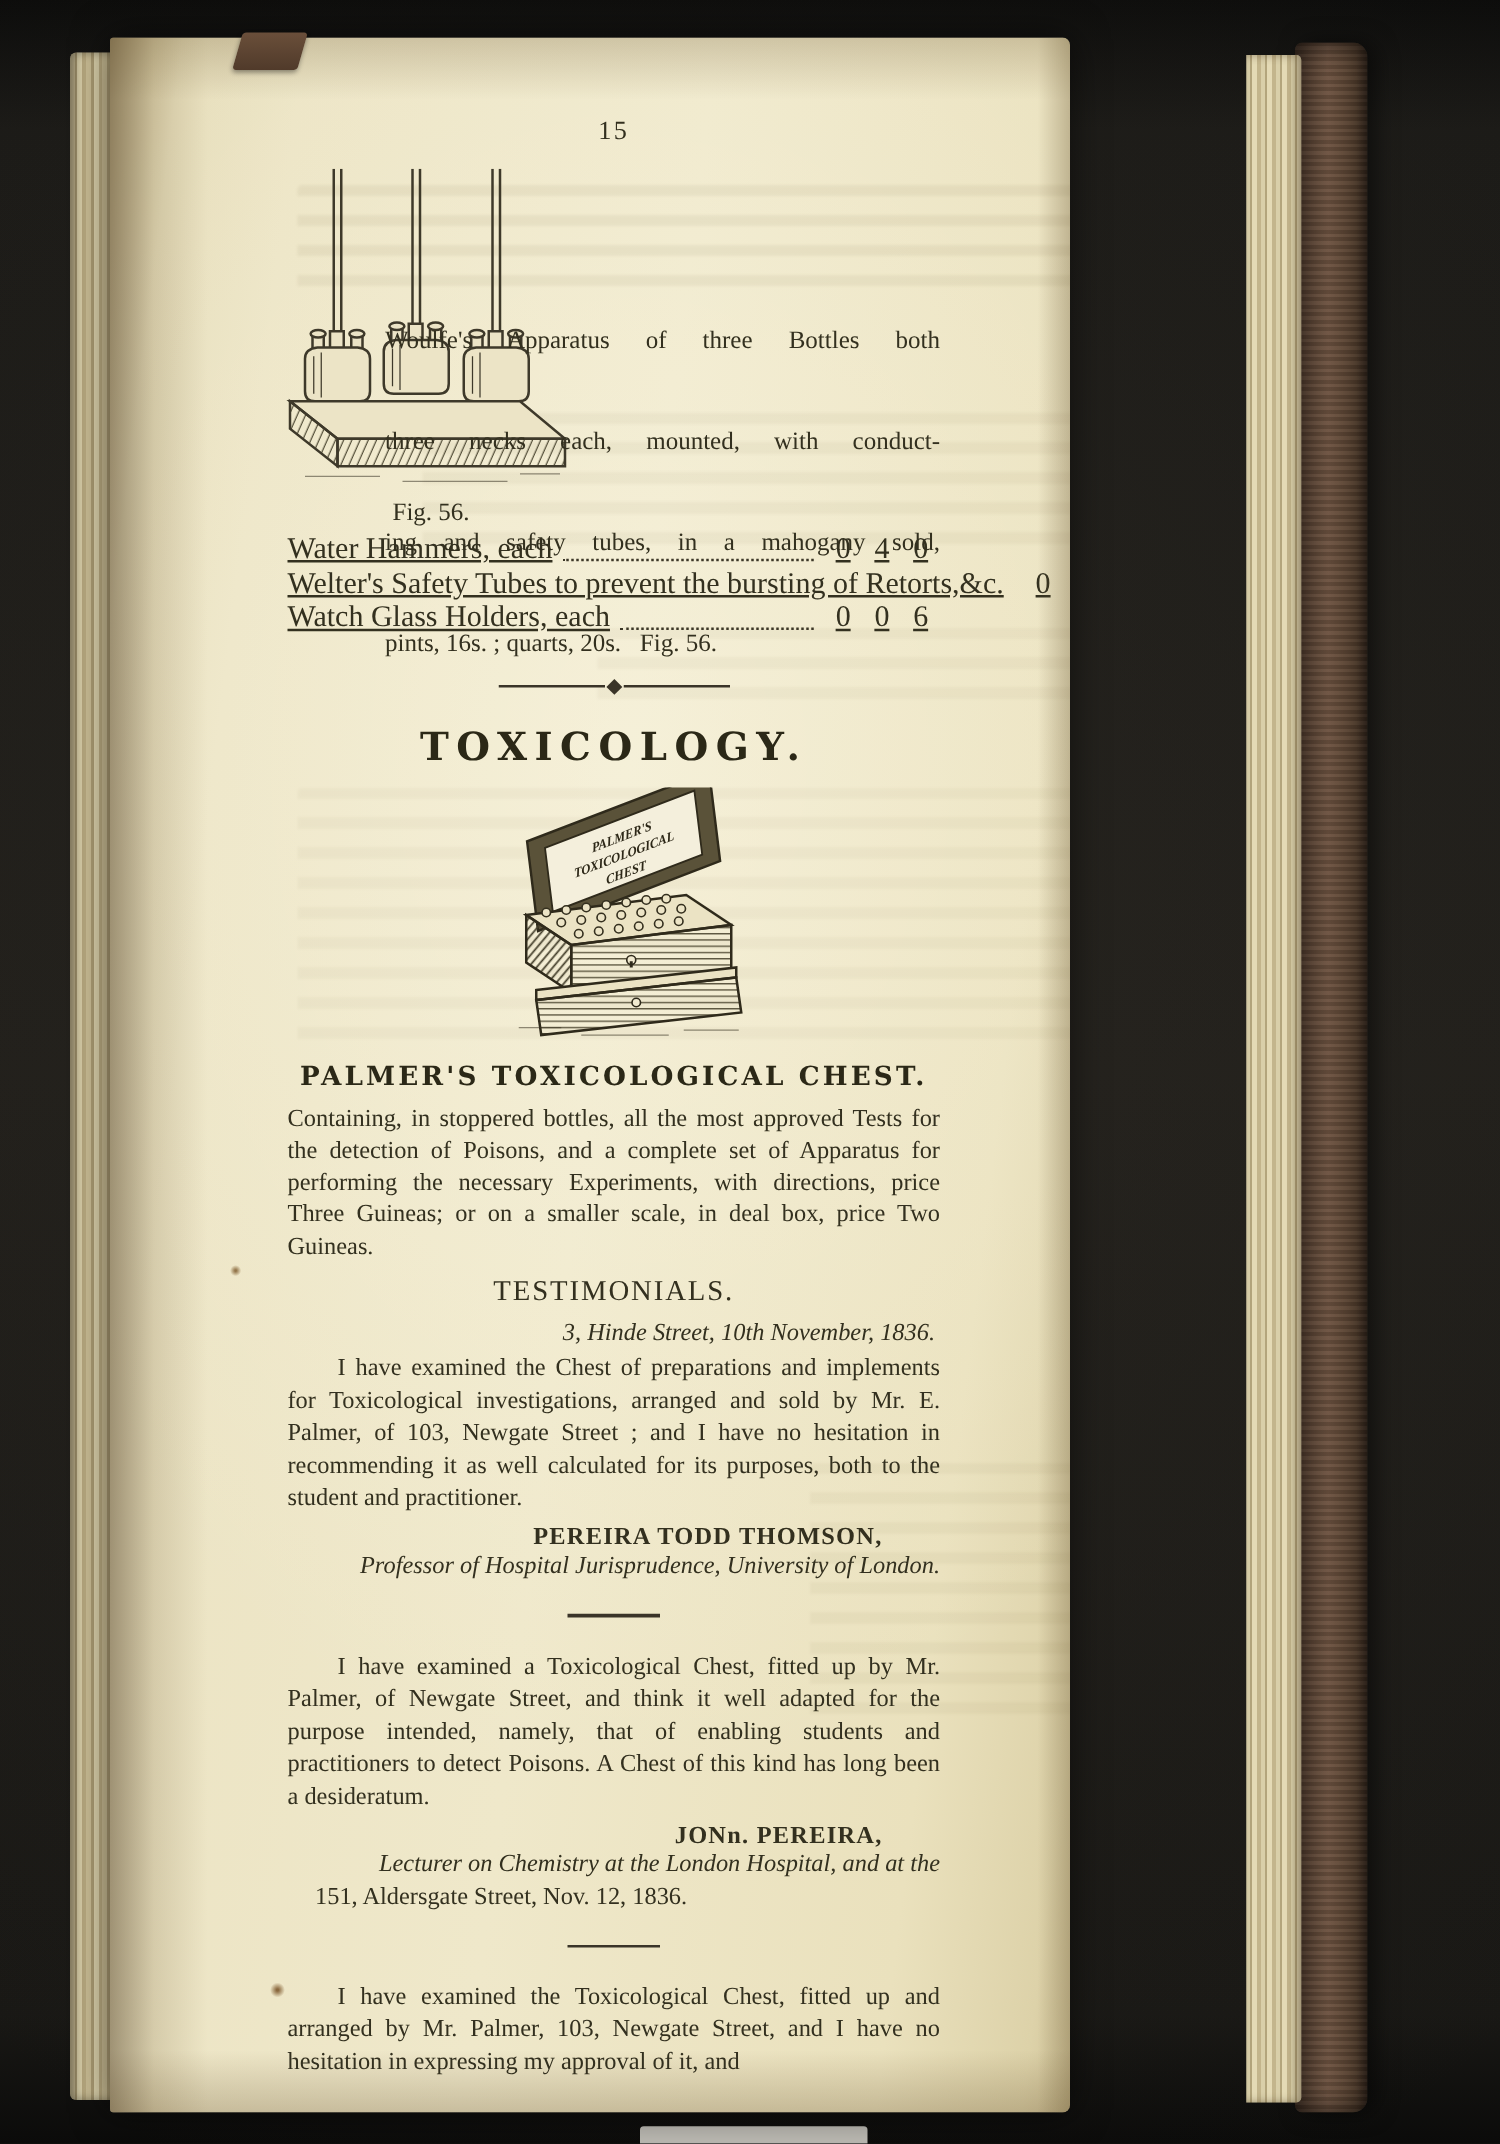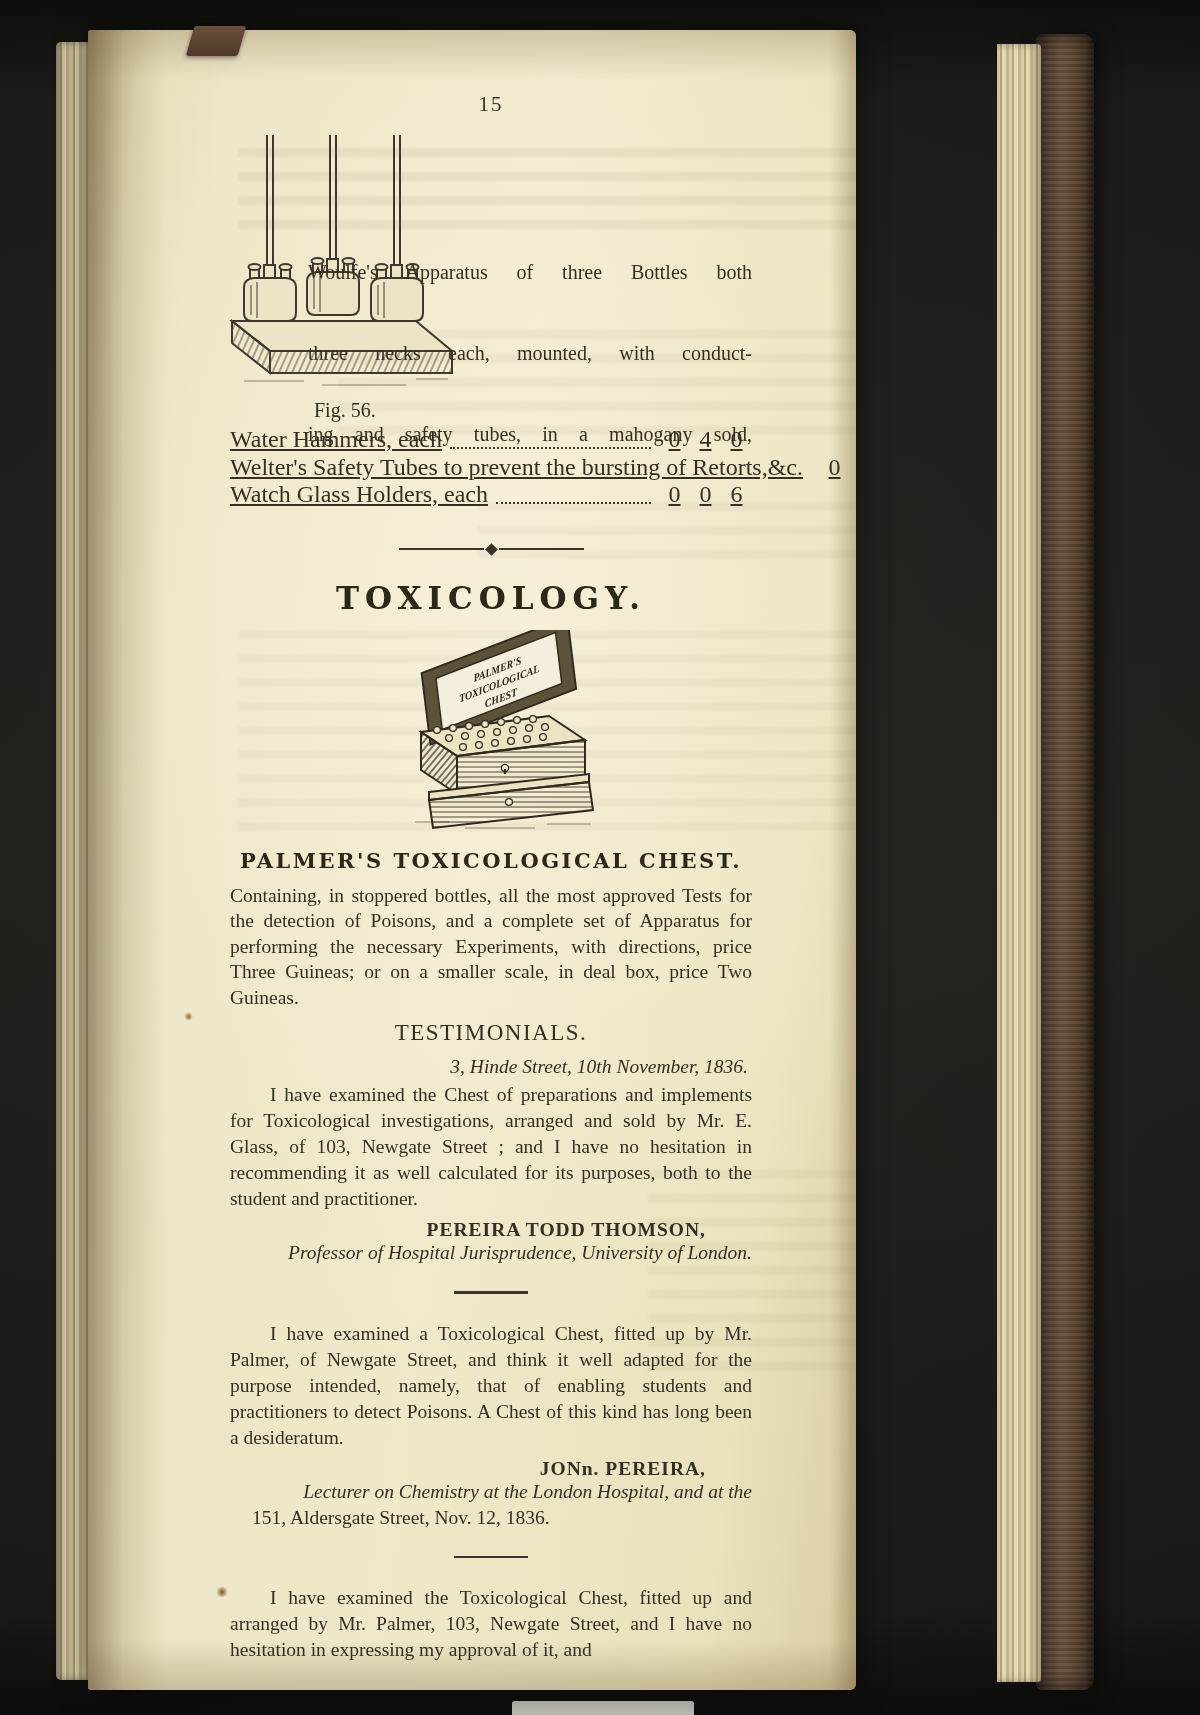--- a/index.html
+++ b/index.html
@@ -200,20 +200,21 @@
           </g>
           <g stroke="#3e392a" stroke-width="1" opacity=".55">
             <path d="M18,246 h60 M96,250 h84 M190,244 h32"></path>
           </g>
         </svg>
 
         <div class="woulfe-text">
           <div class="ln">Woulfe's Apparatus of three Bottles both</div>
           <div class="ln">three necks each, mounted, with conduct-</div>
           <div class="ln">ing and safety tubes, in a mahogany sold,</div>
+          <div class="ln last">pints, 16s. ; quarts, 20s.   Fig. 56.</div>
         </div>
       </div>
 
       <div class="fig-caption">Fig. 56.</div>
 
       <div class="price-list">
         <div class="price-row">
           <span class="item">Water Hammers, each</span>
           <span class="leader dotted"></span>
           <span class="col">0</span>
@@ -306,21 +307,21 @@
         </g>
       </svg>
 
       <div class="chest-subheading">PALMER'S TOXICOLOGICAL CHEST.</div>
 
       <div class="chest-desc">Containing, in stoppered bottles, all the most approved Tests for the detection of Poisons, and a complete set of Apparatus for performing the necessary Experiments, with directions, price Three Guineas; or on a smaller scale, in deal box, price Two Guineas.</div>
 
       <div class="testimonials-heading">TESTIMONIALS.</div>
 
       <div class="dateline-right">3, Hinde Street, 10th November, 1836.</div>
-      <div class="t-body">I have examined the Chest of preparations and implements for Toxicological investigations, arranged and sold by Mr. E. Glass, of 103, Newgate Street ; and I have no hesitation in recommending it as well calculated for its purposes, both to the student and practitioner.</div>
+      <div class="t-body">I have examined the Chest of preparations and implements for Toxicological investigations, arranged and sold by Mr. E. Palmer, of 103, Newgate Street ; and I have no hesitation in recommending it as well calculated for its purposes, both to the student and practitioner.</div>
       <div class="sig">PEREIRA TODD THOMSON,</div>
       <div class="sig-title">Professor of Hospital Jurisprudence, University of London.</div>
 
       <div class="rule-short"></div>
 
       <div class="t-body">I have examined a Toxicological Chest, fitted up by Mr. Palmer, of Newgate Street, and think it well adapted for the purpose intended, namely, that of enabling students and practitioners to detect Poisons.  A Chest of this kind has long been a desideratum.</div>
       <div class="sig">JONn. PEREIRA,</div>
       <div class="sig-title">Lecturer on Chemistry at the London Hospital, and at the</div>
       <div class="dateline-left">151, Aldersgate Street, Nov. 12, 1836.</div>
 

